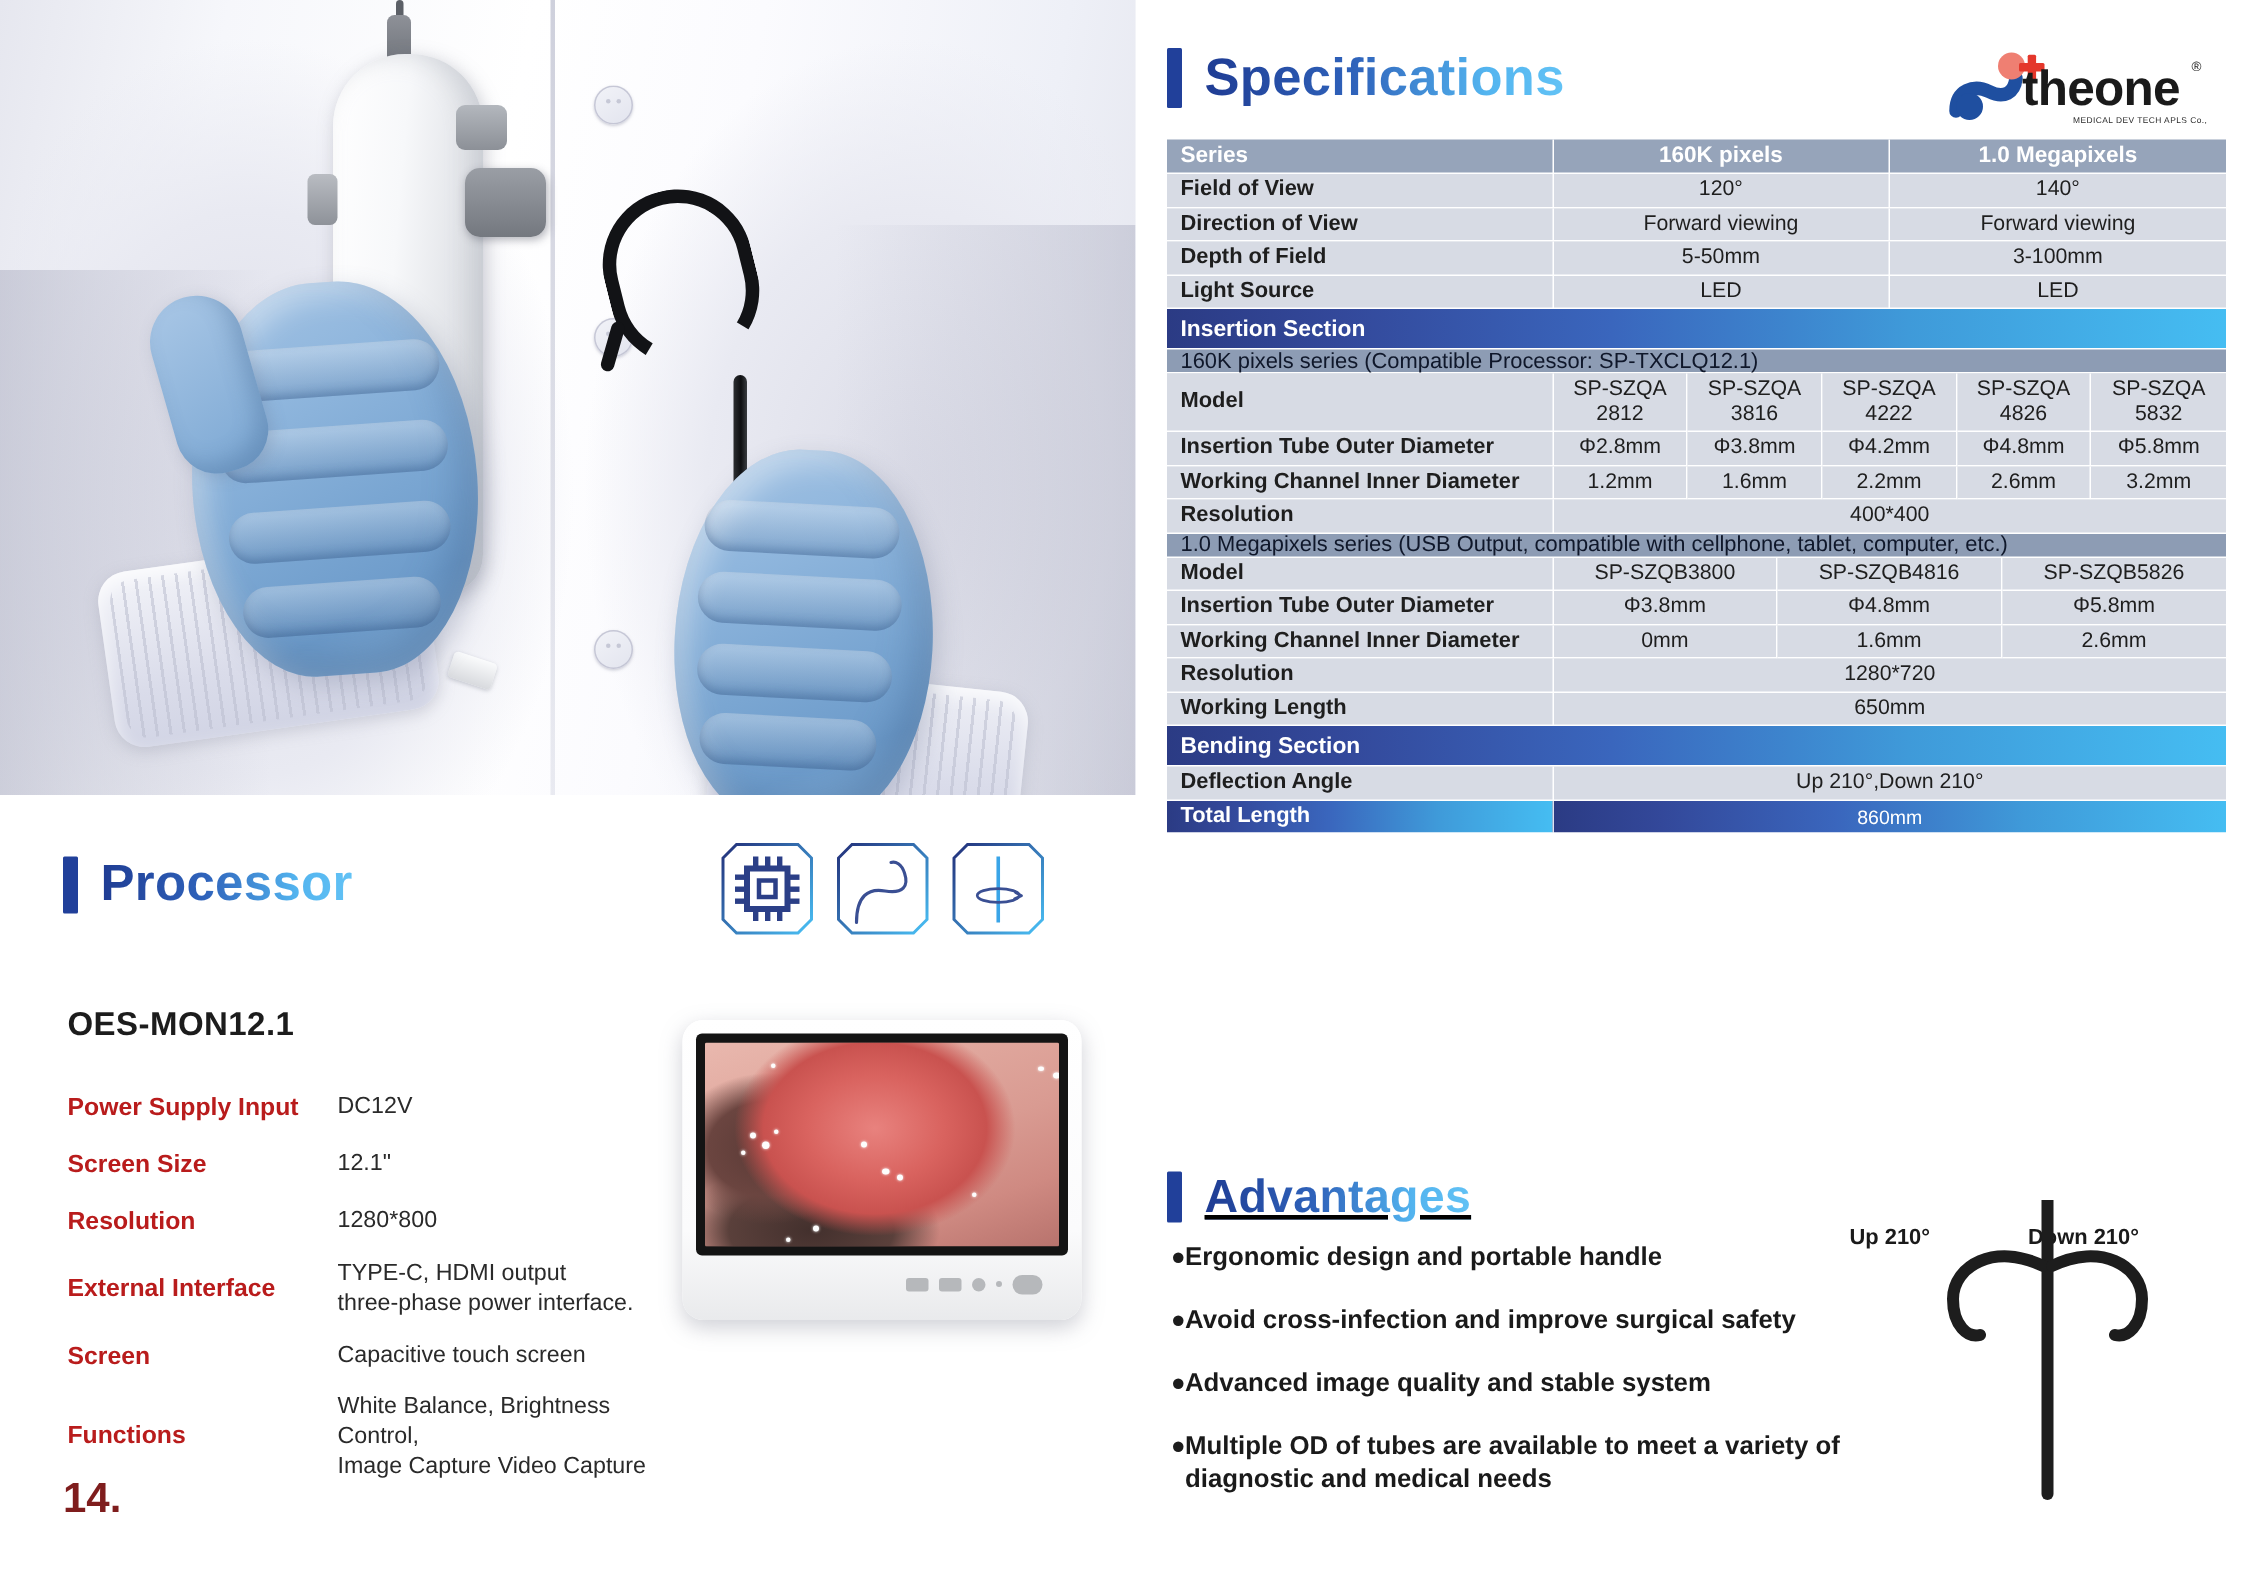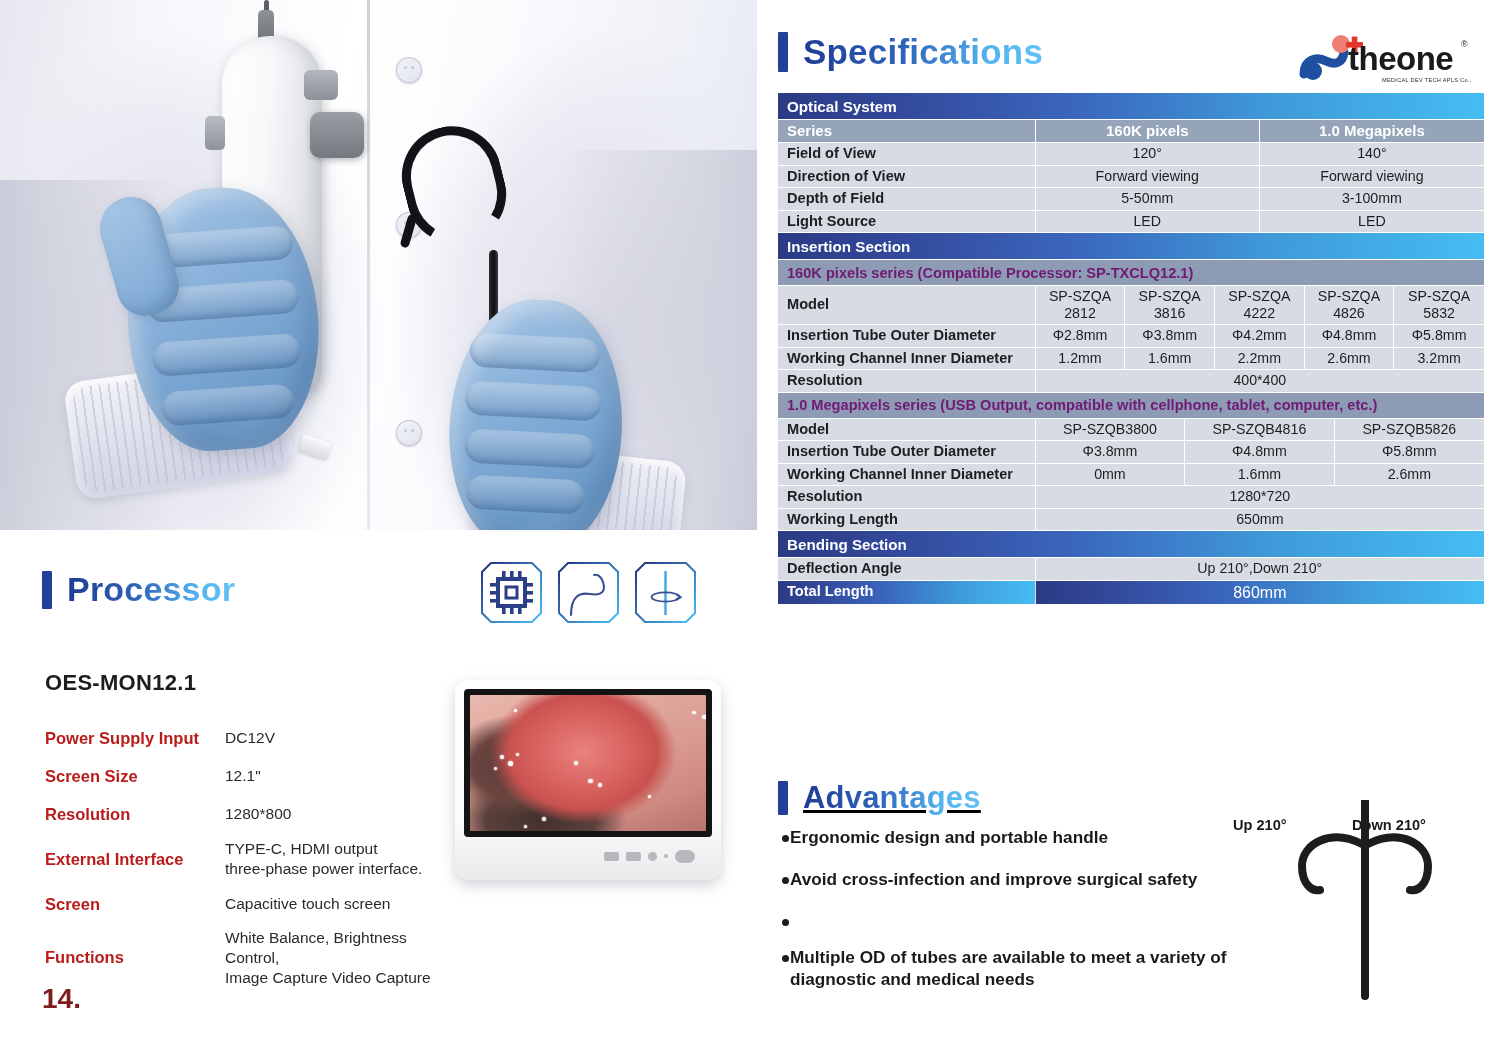--- a/index.html
+++ b/index.html
@@ -221,31 +221,31 @@
     justify-content:flex-start; text-align:left; font-weight:bold; font-size:14.6px;
     padding-left:9px;
   }
   .band {
     width:100%; height:27px; display:flex; align-items:center;
     padding-left:9px; color:#fff; font-weight:bold; font-size:15.2px;
     background:linear-gradient(90deg,#2b3b84 0%,#33489a 16%,#3a66bd 42%,#3f9ad9 70%,#45bdf2 100%);
     border-bottom:1.6px solid #fff;
   }
   .subband {
-    width:100%; height:26px; display:flex; align-items:center;
-    padding-left:9px; color:#701a75; font-weight:bold; font-size:14.6px;
+    width:100%; height:16px; display:flex; align-items:center;
+    padding-left:9px; color:#0f172a; font-weight:normal; font-size:14.6px;
     background:#8d9cb4; border-bottom:1.6px solid #fff;
   }
   .tr.serieshead .td { background:#96a4ba; color:#ffffff; font-weight:bold; font-size:15px; }
   .tr.total .td {
     background:linear-gradient(90deg,#2b3b84 0%,#33489a 16%,#3a66bd 42%,#3f9ad9 70%,#45bdf2 100%);
     color:#ffffff; font-weight:bold;
   }
   .tr.total .td.label { color:#fff; }
-  .tr.total .td.val { font-weight:normal; font-size:16px; }
+  .tr.total .td.val { font-weight:normal; font-size:13px; }
   .tr.total .td { border-right-color:rgba(255,255,255,.85); }
 
   .c-label{ width:36.5%; flex:none; }
   .c-half { width:31.75%; flex:none; }
   .c-fifth{ width:12.7%; flex:none; }
   .c-third{ width:21.17%; flex:none; }
   .c-rest { width:63.5%; flex:none; }
 
   
   .adv-head{ position:absolute; left:8px; top:780px;text-decoration:underline; }
@@ -453,21 +453,20 @@
           <rect x="55.8" y="6.5" width="5.6" height="17" rx="1"></rect>
         </g>
         <text x="52" y="40" font-family="Liberation Sans, sans-serif" font-size="33" font-weight="bold" fill="#1a1a1a" letter-spacing="-0.5">theone</text>
         <text x="165" y="17" font-family="Liberation Sans, sans-serif" font-size="9" fill="#1a1a1a">®</text>
         <text x="86" y="52" font-family="Liberation Sans, sans-serif" font-size="5.6" fill="#2a2a2a" letter-spacing="0.3">MEDICAL DEV TECH APLS Co., Ltd.</text>
       </svg>
     </div>
 
     <div class="tbl">
 
-      <div class="band">Optical System</div>
 
       <div class="tr serieshead">
         <div class="td label c-label">Series</div>
         <div class="td c-half">160K pixels</div>
         <div class="td c-half">1.0 Megapixels</div>
       </div>
 
       <div class="tr">
         <div class="td label c-label">Field of View</div>
         <div class="td c-half">120°</div>
@@ -584,20 +583,21 @@
       <div class="adv-item">
         <div class="adv-bullet"></div>
         <div class="adv-text">Ergonomic design and portable handle</div>
       </div>
       <div class="adv-item">
         <div class="adv-bullet"></div>
         <div class="adv-text">Avoid cross-infection and improve surgical safety</div>
       </div>
       <div class="adv-item">
         <div class="adv-bullet"></div>
+        <div class="adv-text">Advanced image quality and stable system</div>
       </div>
       <div class="adv-item">
         <div class="adv-bullet"></div>
         <div class="adv-text">Multiple OD of tubes are available to meet a variety of diagnostic and medical needs</div>
       </div>
     </div>
   </div>
 
   <div class="bend-lbl lbl-up">Up 210°</div>
   <div class="bend-lbl lbl-down">Down 210°</div>

